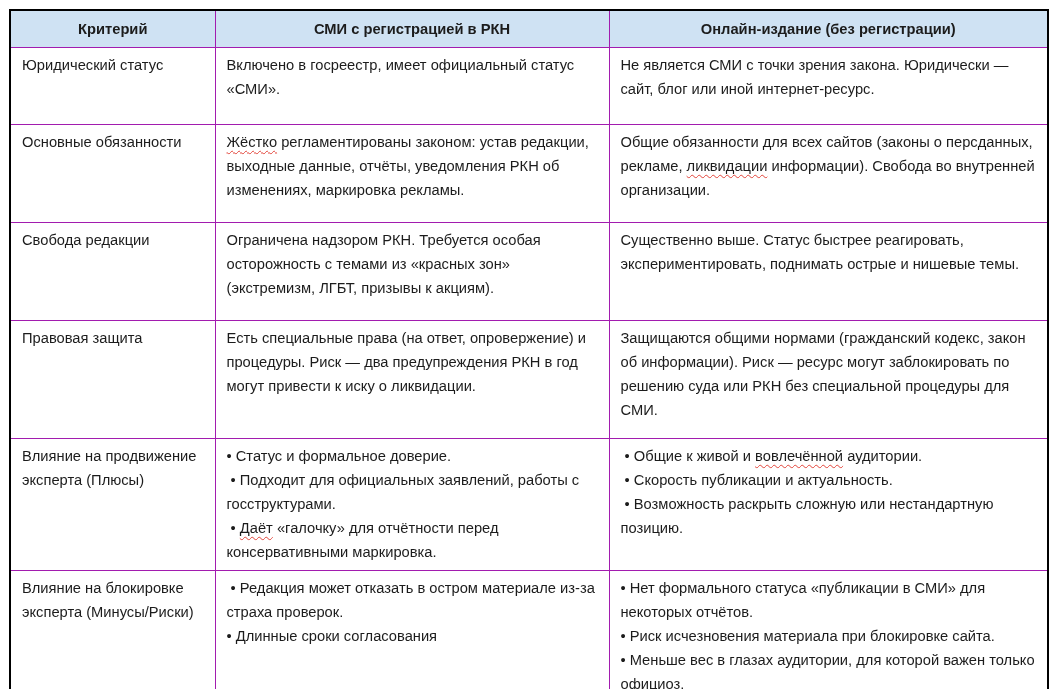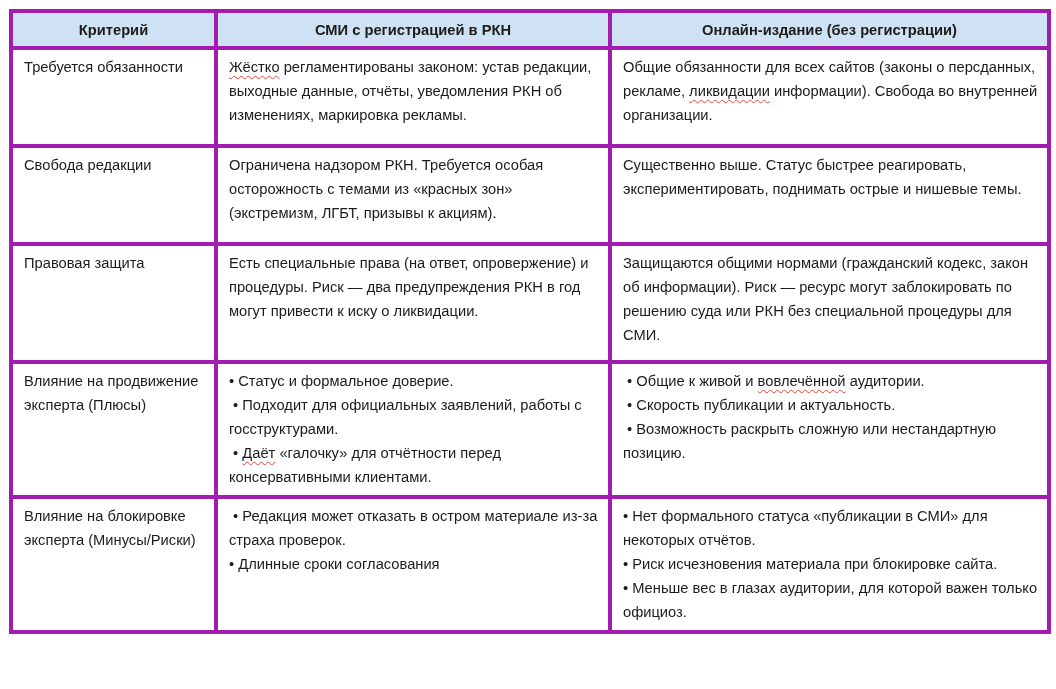--- a/index.html
+++ b/index.html
@@ -19,21 +19,21 @@
   table.cmp {
     border-collapse: collapse;
     table-layout: fixed;
     width: 1038px;
     border: 2px solid #000000;
   }
   col.c1 { width: 205px; }
   col.c2 { width: 394px; }
   col.c3 { width: 439px; }
   table.cmp th, table.cmp td {
-    border: 4px solid #a21caf;
+    border: 1px solid #a21caf;
     font-size: 14.7px;
     overflow: hidden;
   }
   table.cmp th {
     background: #cfe2f3;
     font-weight: bold;
     text-align: center;
     vertical-align: middle;
     padding: 4px 6px;
     line-height: 20px;
@@ -70,40 +70,45 @@
         <col class="c3">
     </colgroup>
     <thead>
       <tr>
         <th>Критерий</th>
         <th>СМИ с регистрацией в РКН</th>
         <th>Онлайн-издание (без регистрации)</th>
       </tr>
     </thead>
     <tbody>
+      <tr class="r1">
+        <td><span>Юридический статус</span></td>
+        <td><span>Включено в госреестр, имеет официальный статус «СМИ».</span></td>
+        <td><span>Не является СМИ с точки зрения закона. Юридически — сайт, блог или иной интернет-ресурс.</span></td>
+      </tr>
       <tr class="r2">
-        <td><span>Требуется обязанности</span></td>
+        <td><span>Основные обязанности</span></td>
         <td><span class="misspelled">Жёстко</span><span> регламентированы законом: устав редакции, выходные данные, отчёты, уведомления РКН об изменениях, маркировка рекламы.</span></td>
         <td><span>Общие обязанности для всех сайтов (законы о персданных, рекламе, </span><span class="misspelled">ликвидации</span><span> информации). Свобода во внутренней организации.</span></td>
       </tr>
       <tr class="r3">
         <td><span>Свобода редакции</span></td>
         <td><span>Ограничена надзором РКН. Требуется особая осторожность с темами из «красных зон» (экстремизм, ЛГБТ, призывы к акциям).</span></td>
         <td><span>Существенно выше. Статус быстрее реагировать, экспериментировать, поднимать острые и нишевые темы.</span></td>
       </tr>
       <tr class="r4">
         <td><span>Правовая защита</span></td>
         <td><span>Есть специальные права (на ответ, опровержение) и процедуры. Риск — два предупреждения РКН в год могут привести к иску о ликвидации.</span></td>
         <td><span>Защищаются общими нормами (гражданский кодекс, закон об информации). Риск — ресурс могут заблокировать по решению суда или РКН без специальной процедуры для СМИ.</span></td>
       </tr>
       <tr class="r5">
         <td><span>Влияние на продвижение эксперта (Плюсы)</span></td>
         <td><span>• Статус и формальное доверие.
  • Подходит для официальных заявлений, работы с госструктурами.
- • </span><span class="misspelled">Даёт</span><span> «галочку» для отчётности перед консервативными клиентами.</span></td>
+ • </span><span class="misspelled">Даёт</span><span> «галочку» для отчётности перед консервативными маркировка.</span></td>
         <td><span> • Общие к живой и </span><span class="misspelled">вовлечённой</span><span> аудитории.
  • Скорость публикации и актуальность.
  • Возможность раскрыть сложную или нестандартную позицию.</span></td>
       </tr>
       <tr class="r6">
         <td><span>Влияние на блокировке эксперта (Минусы/Риски)</span></td>
         <td><span> • Редакция может отказать в остром материале из-за страха проверок.
 • Длинные сроки согласования</span></td>
         <td><span>• Нет формального статуса «публикации в СМИ» для некоторых отчётов.
 • Риск исчезновения материала при блокировке сайта.

